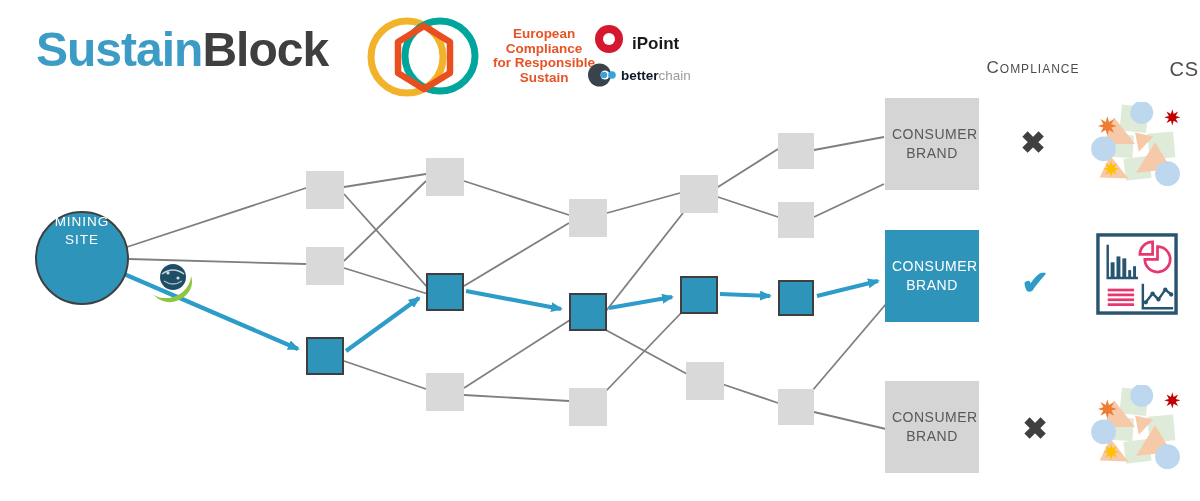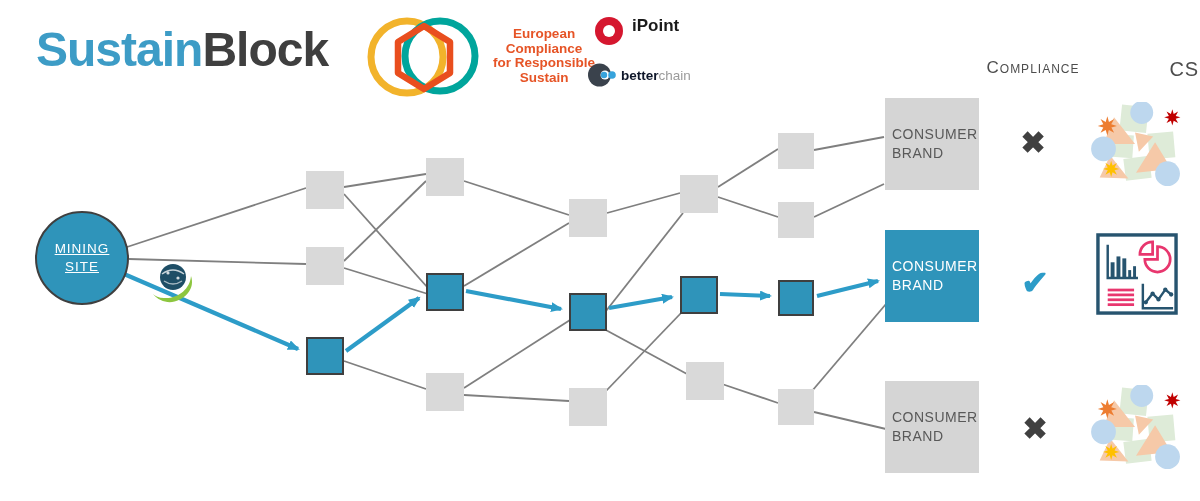--- a/index.html
+++ b/index.html
@@ -7,21 +7,21 @@
          font-family:"Liberation Sans", sans-serif;}
 
   
   .brand{position:absolute;left:36px;top:22px;font-size:48px;font-weight:bold;letter-spacing:-1px;}
   .brand .sustain{color:#3D9CC6;}
   .brand .block{color:#3F3F3F;}
 
   .eprm{position:absolute;left:363px;top:10px;display:flex;align-items:center;text-align:center;}
   .eprm-text{margin-left:12px;color:#E65426;font-size:13.5px;line-height:14.5px;font-weight:bold;}
 
-  .ipoint{position:absolute;left:594px;top:16px;display:flex;align-items:flex-start;}
+  .ipoint{position:absolute;left:594px;top:24px;display:flex;align-items:flex-end;}
   .ipoint-label{margin-left:8px;font-size:17px;font-weight:bold;color:#1A1A1A;}
 
   .betterchain{position:absolute;left:588px;top:63px;display:flex;align-items:center;}
   .bc-text{margin-left:5px;font-size:13.5px;}
   .bc-text .better{color:#0f172a;font-weight:bold;}
   .bc-text .chain{color:#9B9B9B;text-align:right;}
 
   .col-head{position:absolute;top:58px;color:#4D4D4D;font-size:17px;
             font-variant:small-caps;letter-spacing:1px;}
   .col-head.compliance{left:983px;width:100px;text-align:center;}
@@ -29,25 +29,25 @@
 
   
   svg.edges{position:absolute;left:0;top:0;}
 
   .node-sq{position:absolute;width:38px;height:38px;background:#D9D9D9;}
   .node-sq.small{width:36px;height:36px;}
   .node-sq.teal{background:#2F94BA;border:2.5px solid #3F3F3F;box-sizing:border-box;}
 
   .mining{position:absolute;left:35px;top:211px;width:94px;height:94px;border-radius:50%;
           background:#2F94BA;border:2.5px solid #3F3F3F;box-sizing:border-box;
-          display:flex;flex-direction:column;align-items:center;justify-content:center;
-          color:#fff;font-size:13.5px;letter-spacing:1px;line-height:18px;text-decoration:underline;}
+          display:flex;flex-direction:column;align-items:center;
+          color:#fff;font-size:13.5px;letter-spacing:1px;line-height:18px;}
 
   .cbrand{position:absolute;left:885px;width:94px;height:92px;background:#D5D5D5;
-          display:flex;align-items:center;justify-content:center;text-align:left;
+          display:flex;align-items:center;justify-content:center;text-align:center;
           color:#595959;font-size:14px;letter-spacing:.5px;line-height:19px;}
   .cbrand.teal{background:#2F94BA;color:#fff;}
   .cbrand .lbl{width:80px;}
 
   .mark{position:absolute;width:44px;height:44px;display:flex;align-items:center;justify-content:center;
         font-size:30px;font-weight:bold;}
   .mark.fail{color:#404040;}
   .mark.pass{color:#2D9CC8;font-size:33px;}
 
   .csr-icon{position:absolute;}

